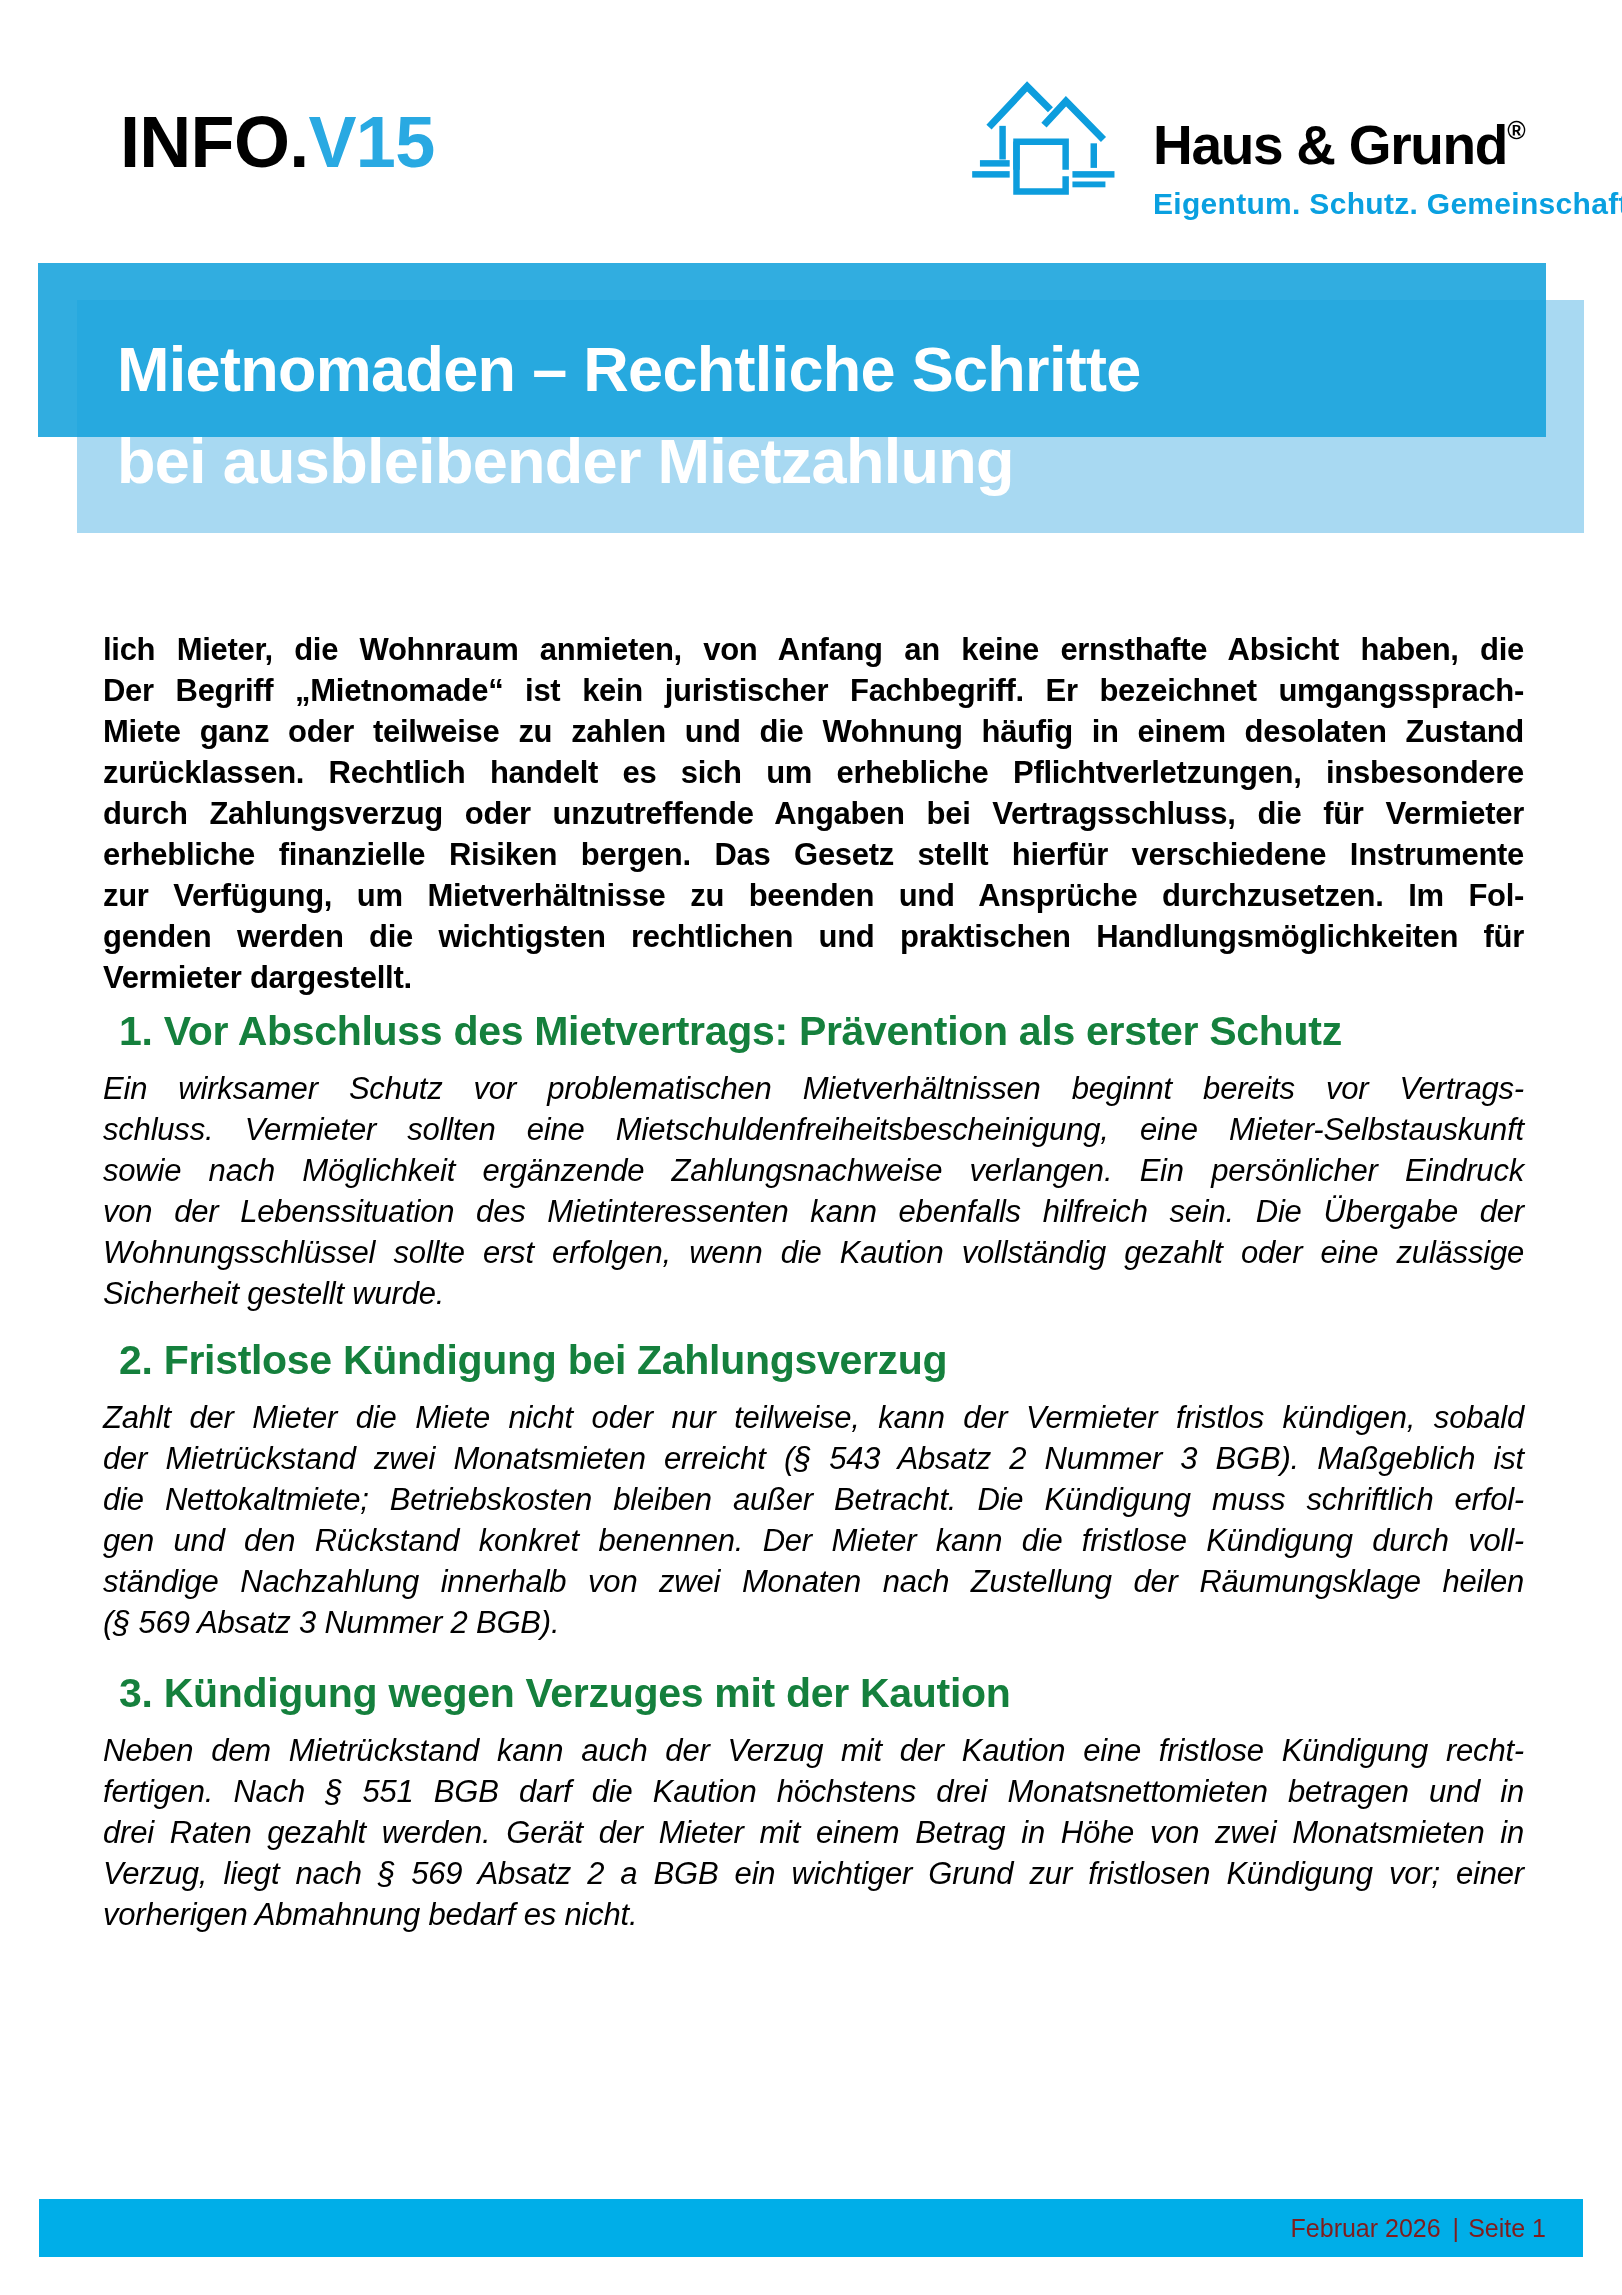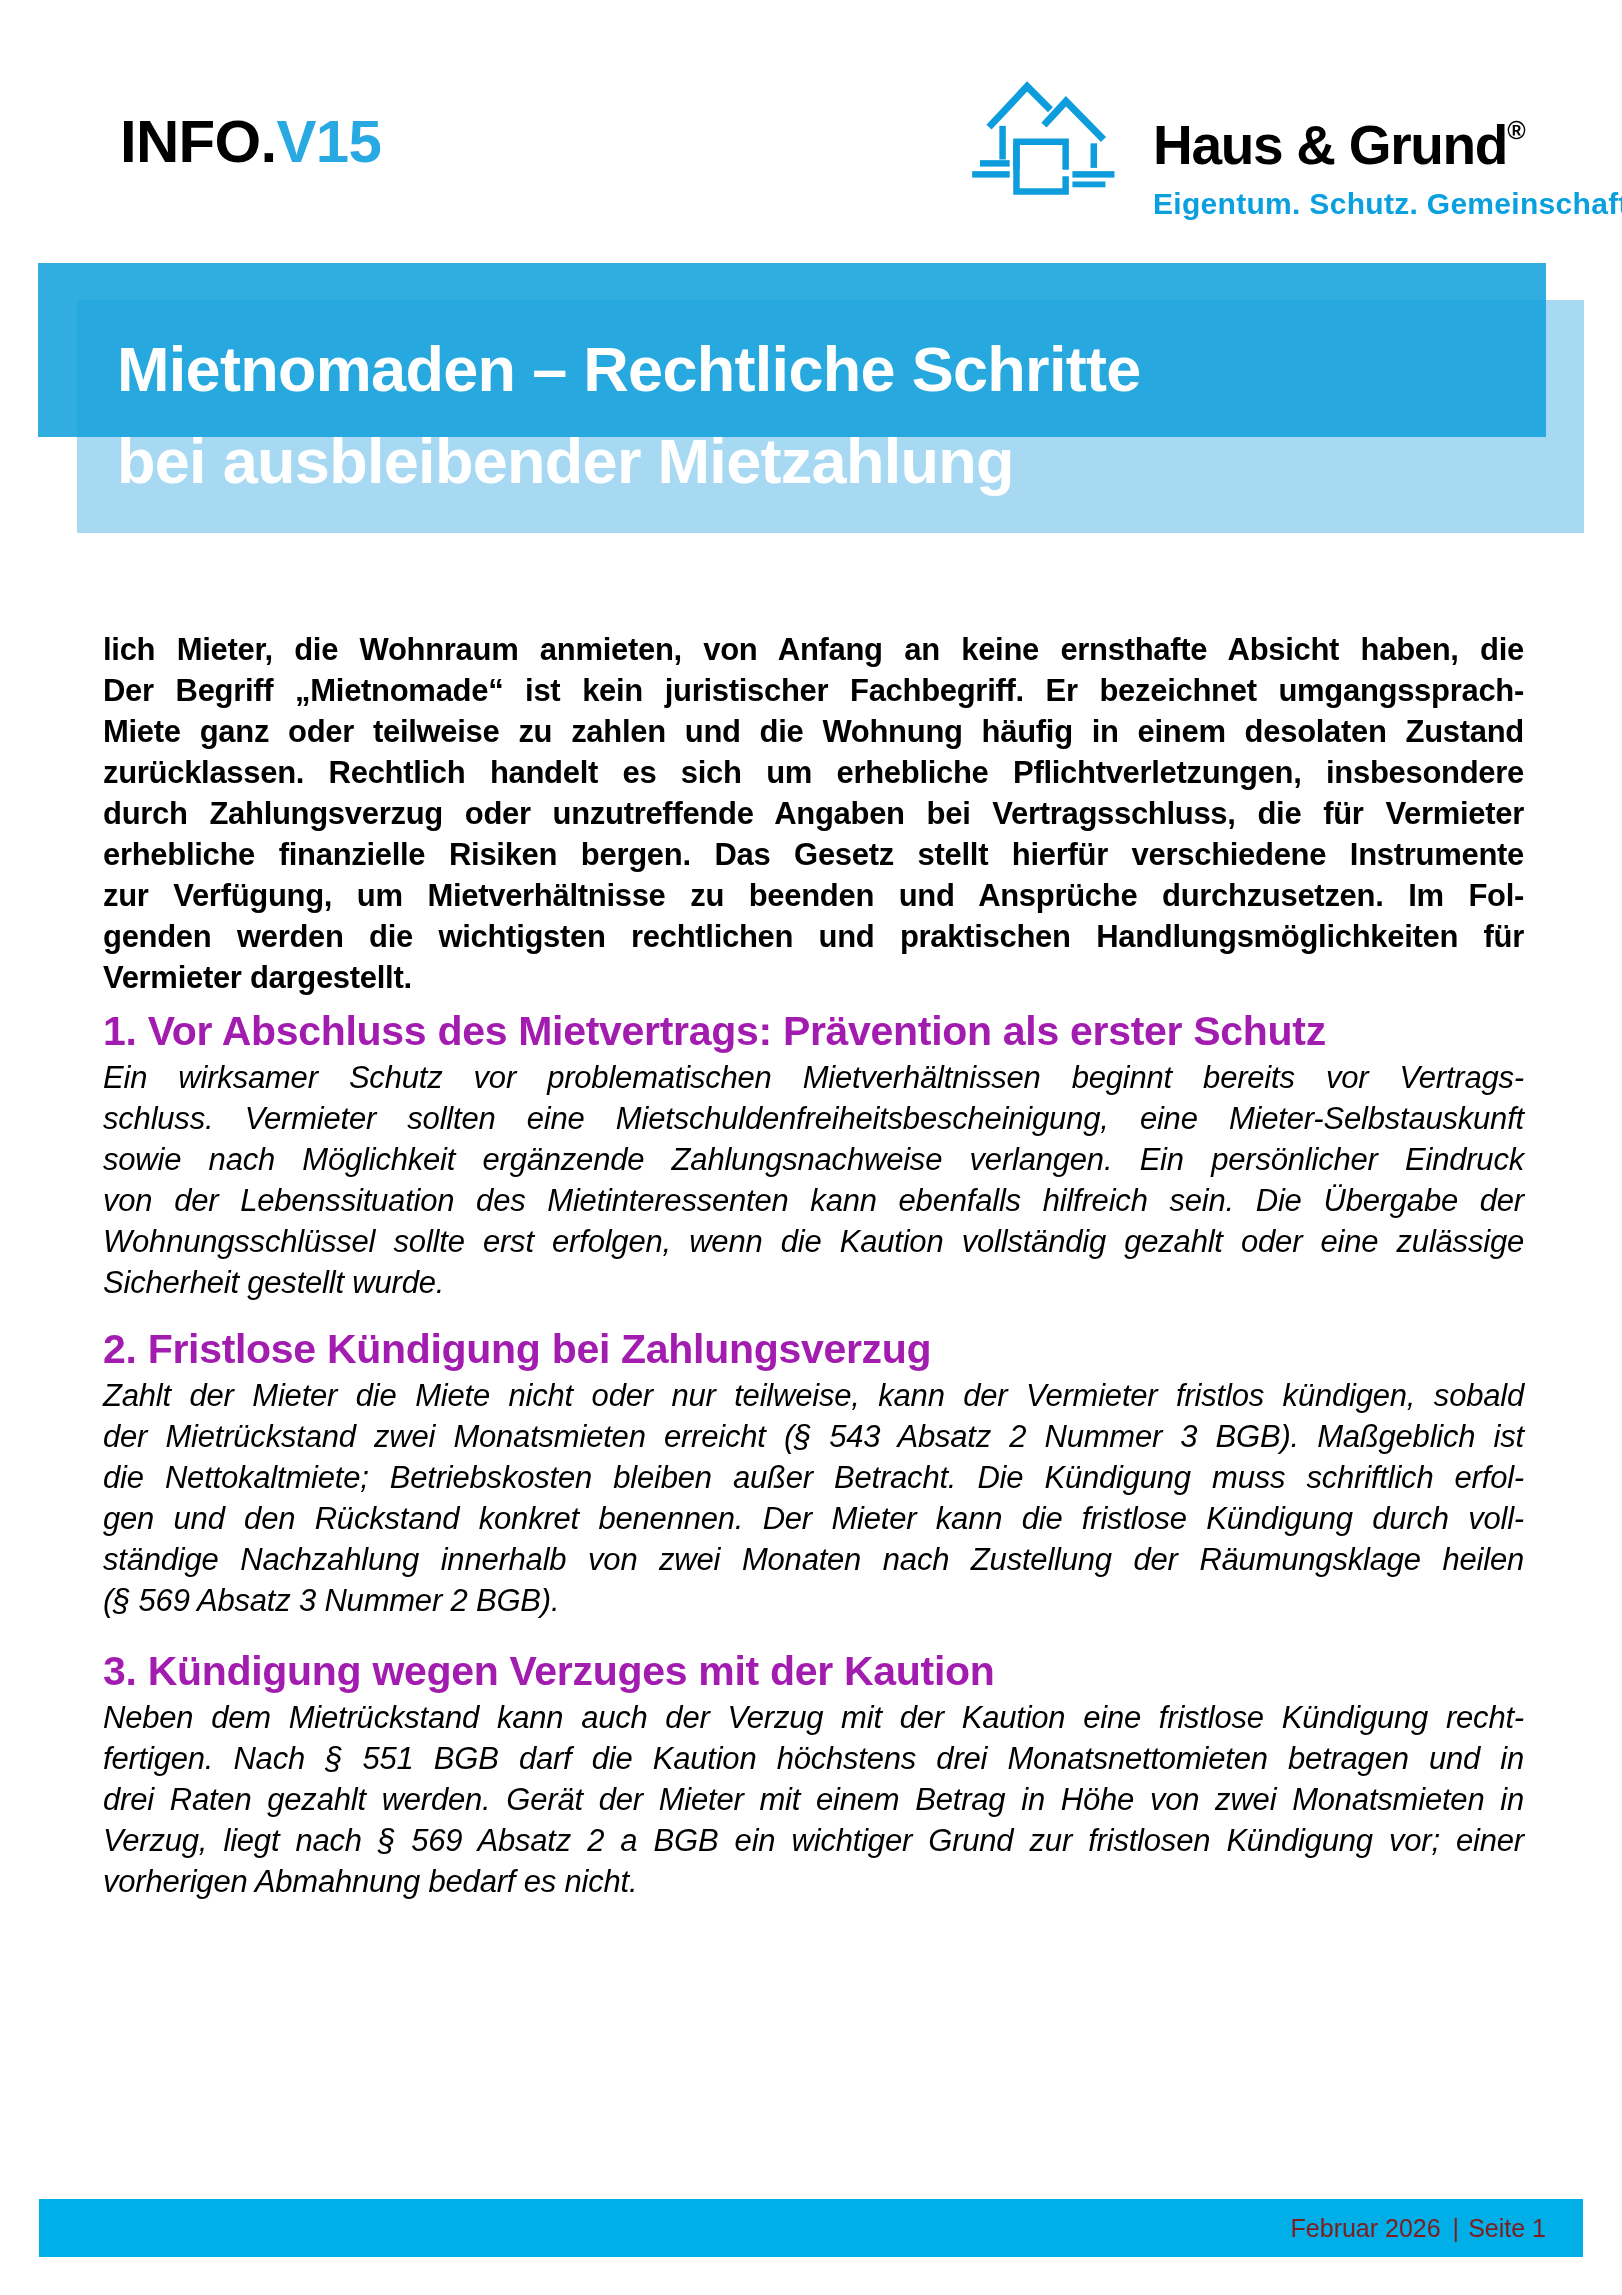--- a/index.html
+++ b/index.html
@@ -10,21 +10,21 @@
     background:#ffffff;
     font-family:"Liberation Sans", sans-serif;
     overflow:hidden;
     color:#000;
   }
 
   
   .masthead {
     position:absolute;
     left:120px; top:98px;
-    font-size:60px;
+    font-size:72px;
     font-weight:bold;
     line-height:88px;
     letter-spacing:-0.7px;
     color:#000;
     white-space:nowrap;
   }
   .masthead .code { color:#29A9E2; }
 
   
   .logo { position:absolute; left:967px; top:65px; display:flex; align-items:flex-start; }
@@ -58,22 +58,22 @@
     letter-spacing:-0.7px;
   }
 
   
   .content { position:absolute; left:103px; top:629px; width:1421px; }
   .intro {
     font-size:31px; line-height:41px; font-weight:bold;
     letter-spacing:-0.3px;
   }
   .section-heading {
-    margin:0; margin-top:13px;
-    color:#a21caf;
+    margin:16px; margin-top:13px;
+    color:#15803d;
     font-size:41px; line-height:41px; font-weight:bold;
     letter-spacing:-0.3px;
     white-space:nowrap;
   }
   .section-heading.h2 { margin-top:26px; }
   .section-heading.h3 { margin-top:30px; }
   .para { font-size:31px; line-height:41px; font-weight:normal; margin-top:9.2px; letter-spacing:-0.2px; }
   .para.first { margin-top:5px;font-style:italic; }
   .para.followup { margin-top:0; }
   .pline { min-height:41px; }

